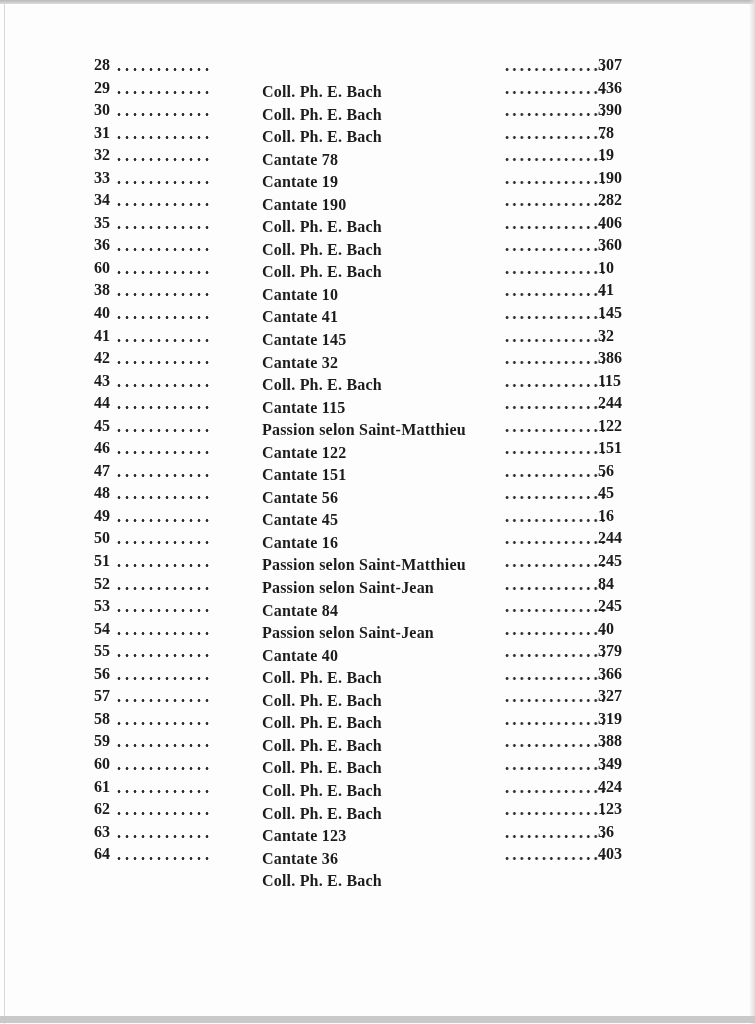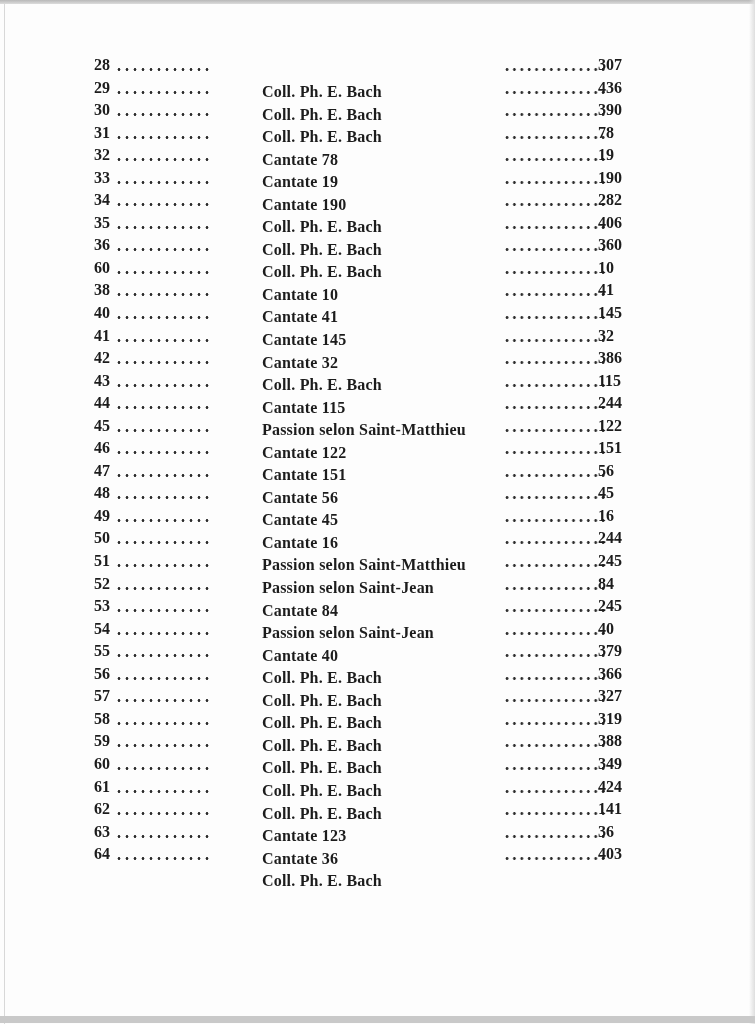--- a/index.html
+++ b/index.html
@@ -303,21 +303,21 @@
       <span class="leader leader1"></span>
       <span class="title">Coll. Ph. E. Bach</span>
       <span class="leader leader2"></span>
       <span class="pageno">424</span>
     </div>
     <div class="row">
       <span class="num">62</span>
       <span class="leader leader1"></span>
       <span class="title">Cantate 123</span>
       <span class="leader leader2"></span>
-      <span class="pageno">141</span>
+      <span class="pageno">123</span>
     </div>
     <div class="row">
       <span class="num">63</span>
       <span class="leader leader1"></span>
       <span class="title">Cantate 36</span>
       <span class="leader leader2"></span>
       <span class="pageno">36</span>
     </div>
     <div class="row">
       <span class="num">64</span>

